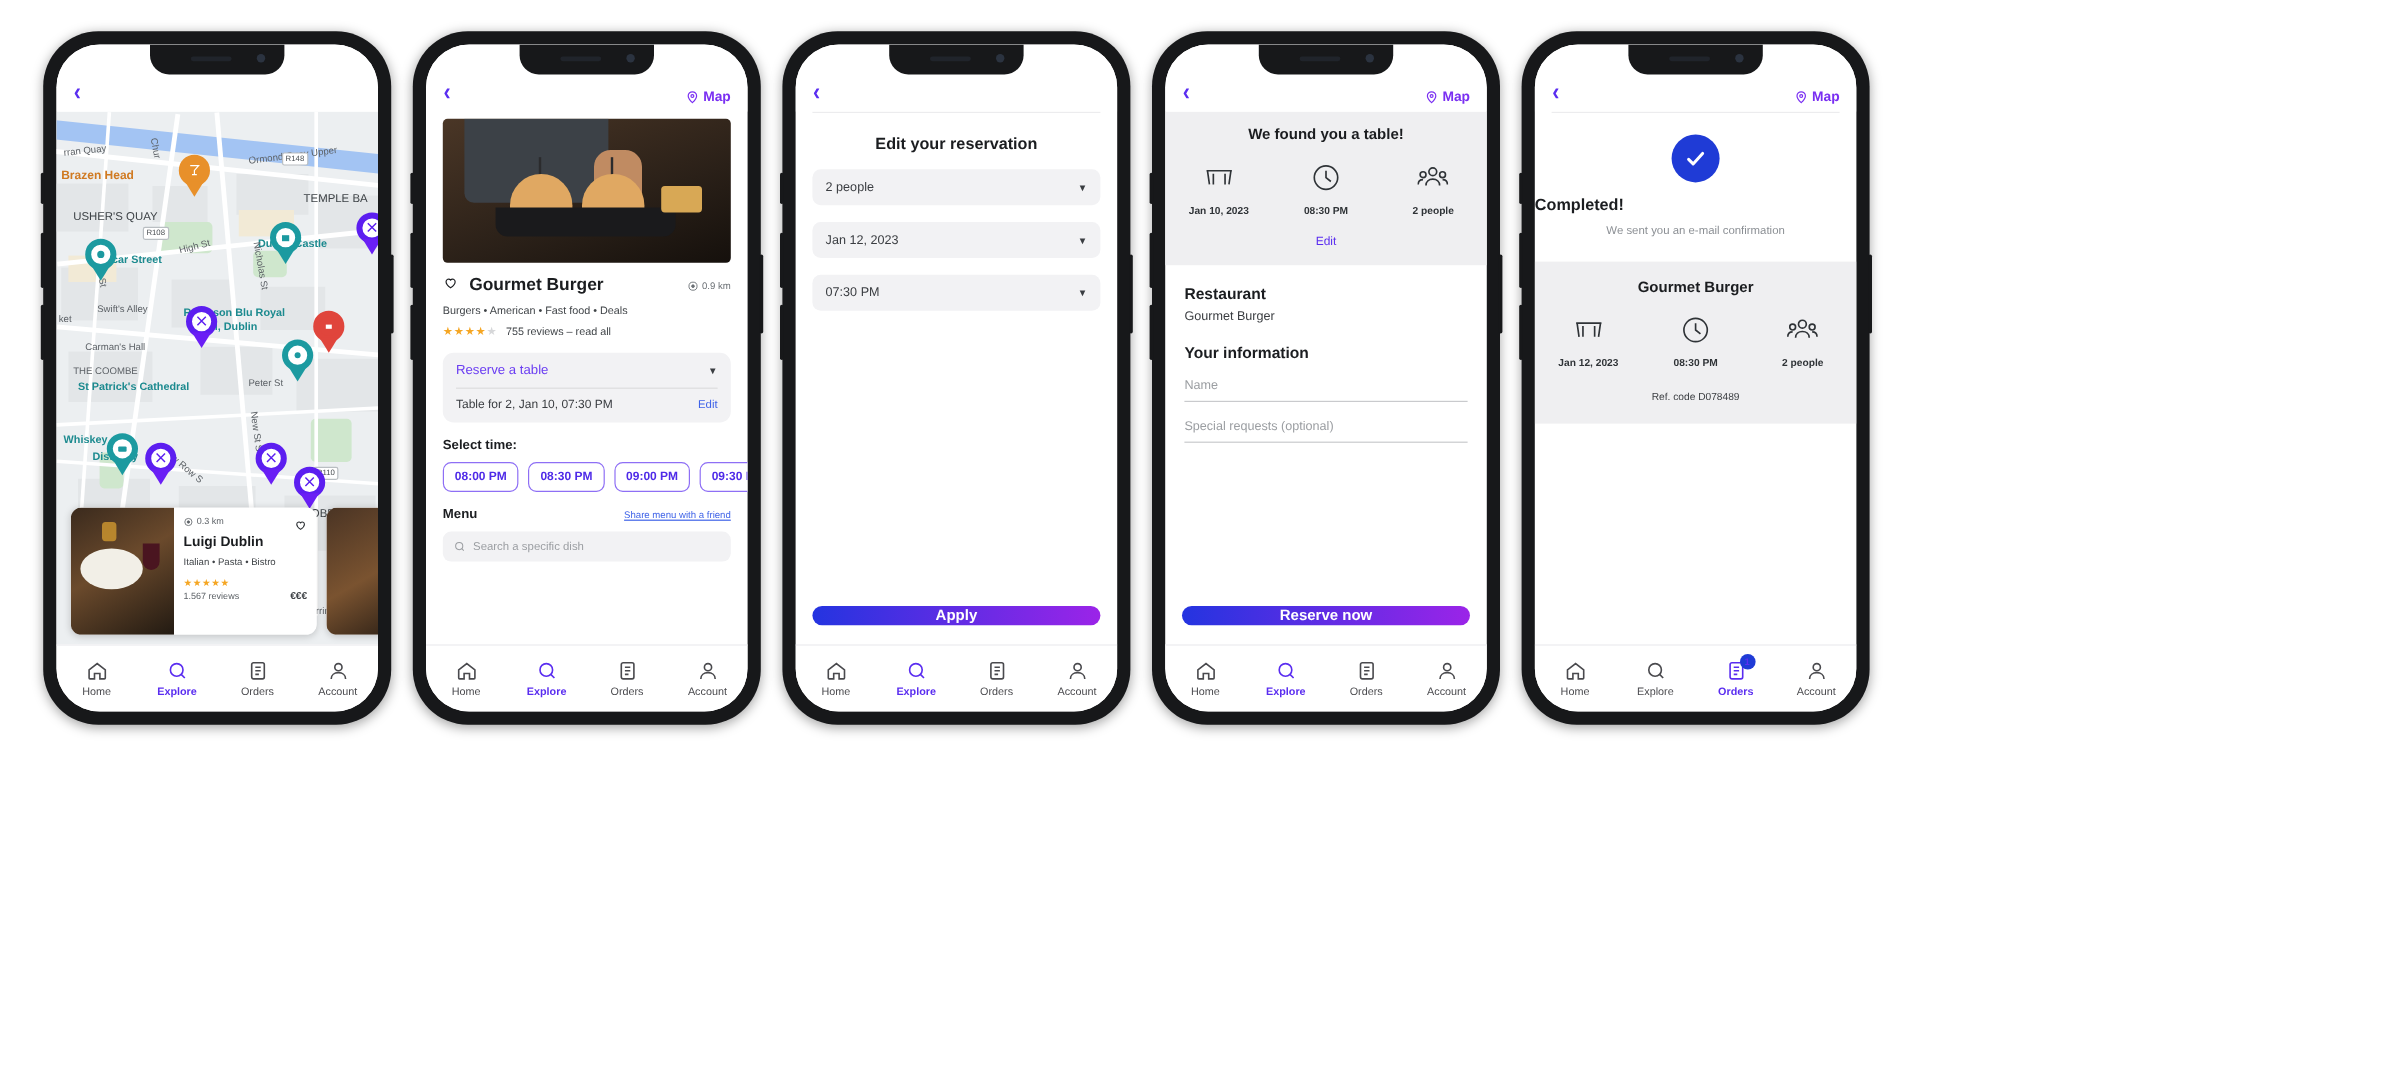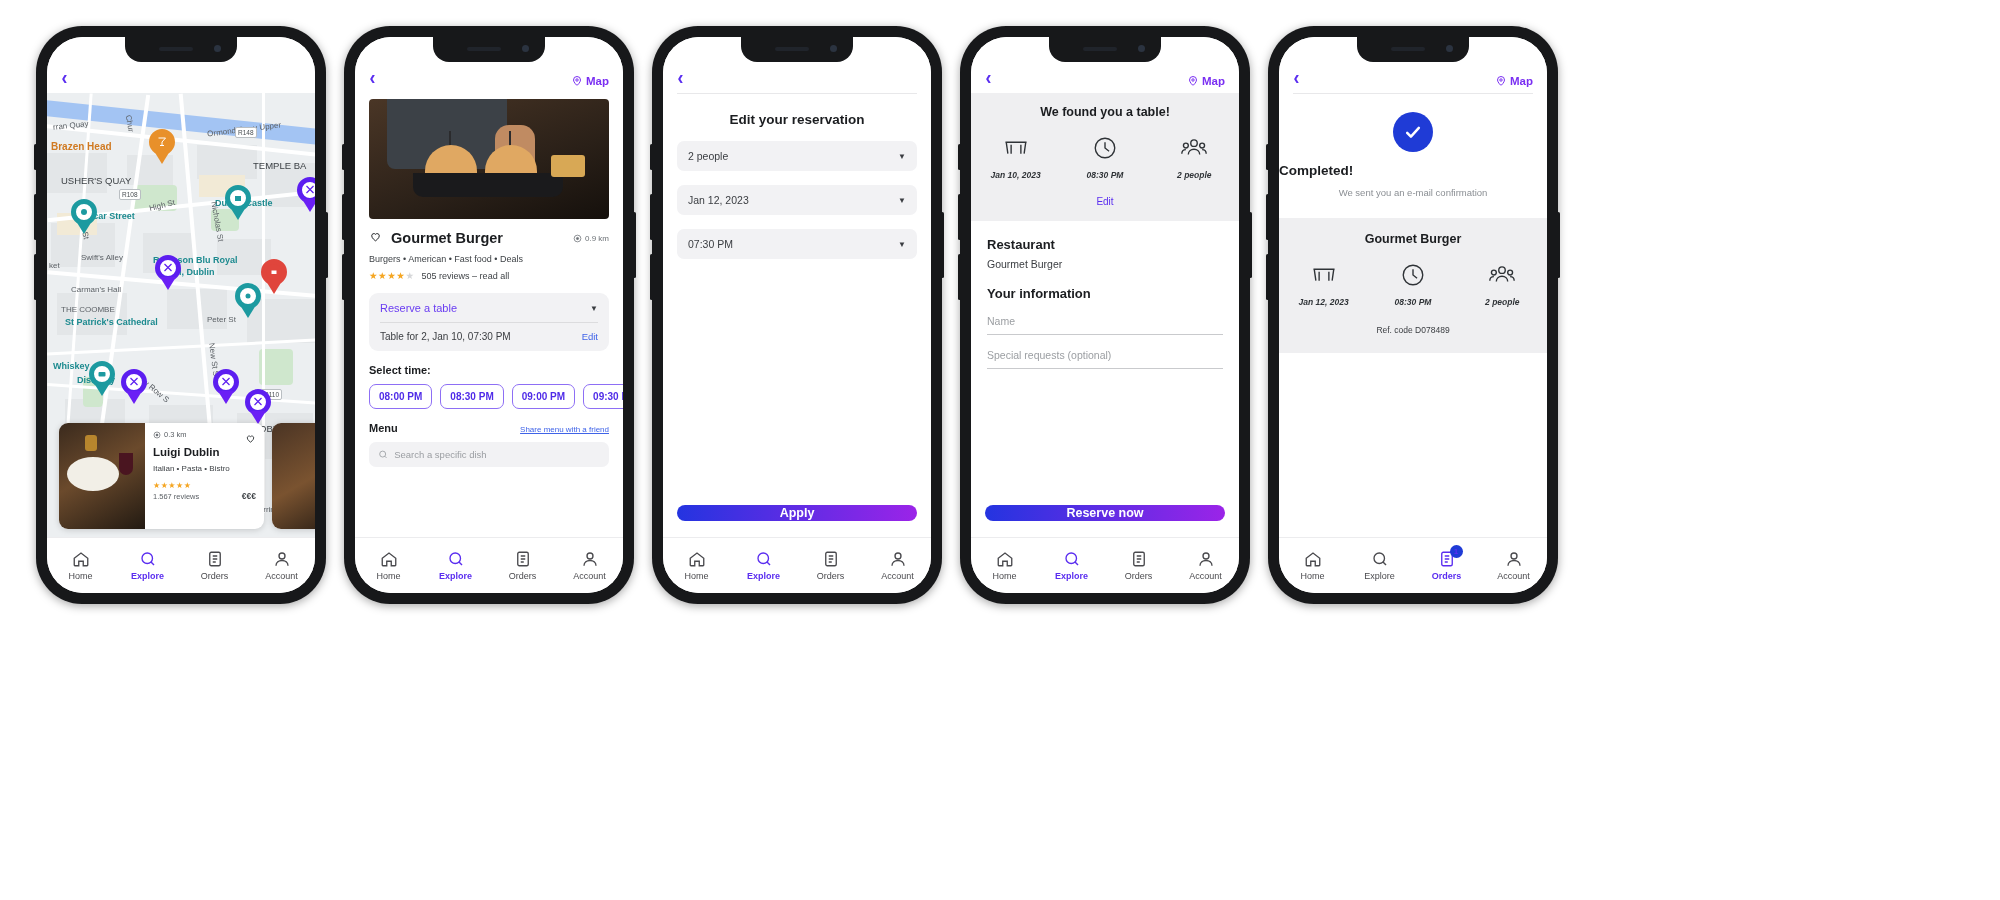--- a/index.html
+++ b/index.html
@@ -224,21 +224,21 @@
          font-size:12.5px; font-weight:700;
          display:flex; align-items:center; justify-content:center;
          background:linear-gradient(90deg,#2434e0,#9b24e8); cursor:pointer; }
 
   
   .grey-panel { background:#efeff1; padding:12px 0 14px; }
   .gp-title { text-align:center; font-size:12.5px; font-weight:700;
               color:#1b1d20; }
   .icons3 { display:flex; margin-top:16px; }
   .i3 { flex:1; display:flex; flex-direction:column;
-        align-items:center; gap:9px;font-style:italic; }
+        align-items:center; gap:9px; }
   .i3 svg { width:26px; height:26px; }
   .i3 span { font-size:8.5px; color:#2f3337; font-weight:600; }
   .gp-edit { text-align:center; margin-top:16px; color:#5a2df0;
              font-size:10px; cursor:pointer; }
   .sec2 { padding:16px 16px 0; }
   .sec2 h3 { font-size:13px; font-weight:700; color:#1b1d20; }
   .sec2 p  { font-size:10.5px; color:#3a3d41; margin-top:6px; }
   .field { margin:10px 16px 0; border-bottom:1px solid #c9cacd;
            padding-bottom:5px; }
   .field input { border:0; outline:none; background:transparent;
@@ -539,21 +539,21 @@
           <svg viewBox="0 0 24 24" fill="none" stroke="#6b7075" stroke-width="2">
               <circle cx="12" cy="12" r="9"></circle>
               <circle cx="12" cy="12" r="3" fill="#6b7075"></circle>
             </svg>
           <span>0.9 km</span>
         </span>
       </div>
       <div class="d-cat">Burgers • American • Fast food • Deals</div>
       <div class="d-rate">
         <span class="stars"><span>★★★★</span><span style="color:#d6d7d9">★</span></span>
-        <span class="txt">505 reviews – read all</span>
+        <span class="txt">755 reviews – read all</span>
       </div>
 
       <div class="res-box">
         <div class="row1">
           <span class="lbl">Reserve a table</span>
           <span class="caret">▼</span>
         </div>
         <div class="divider"></div>
         <div class="row2">
           <span class="val">Table for 2, Jan 10, 07:30 PM</span>

